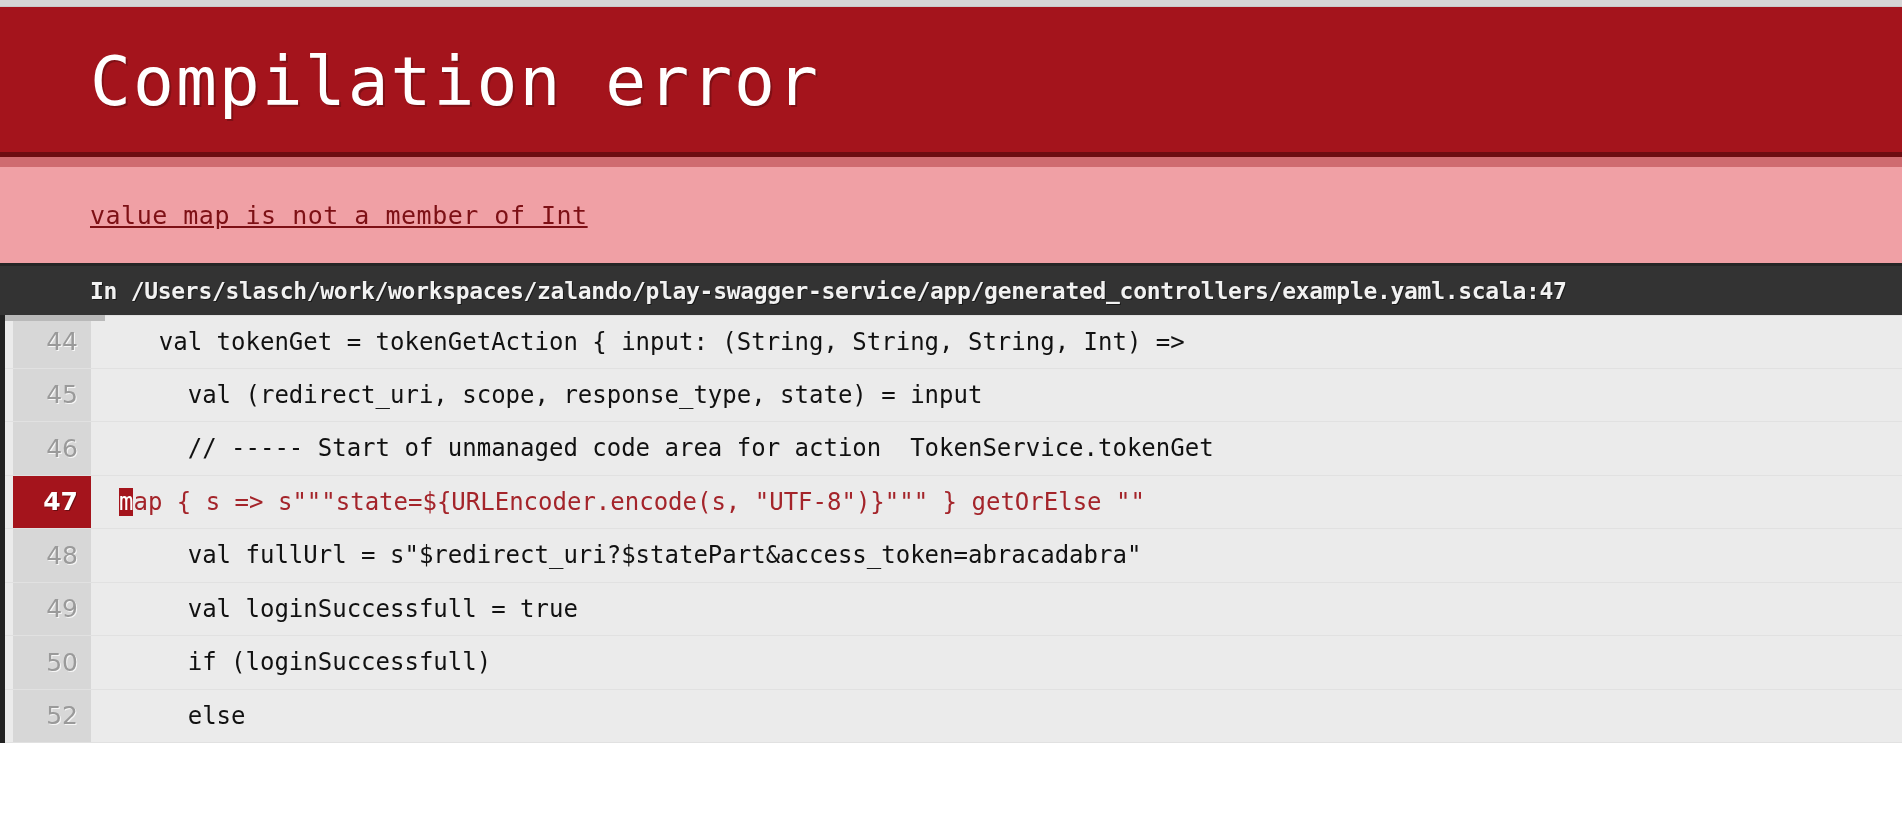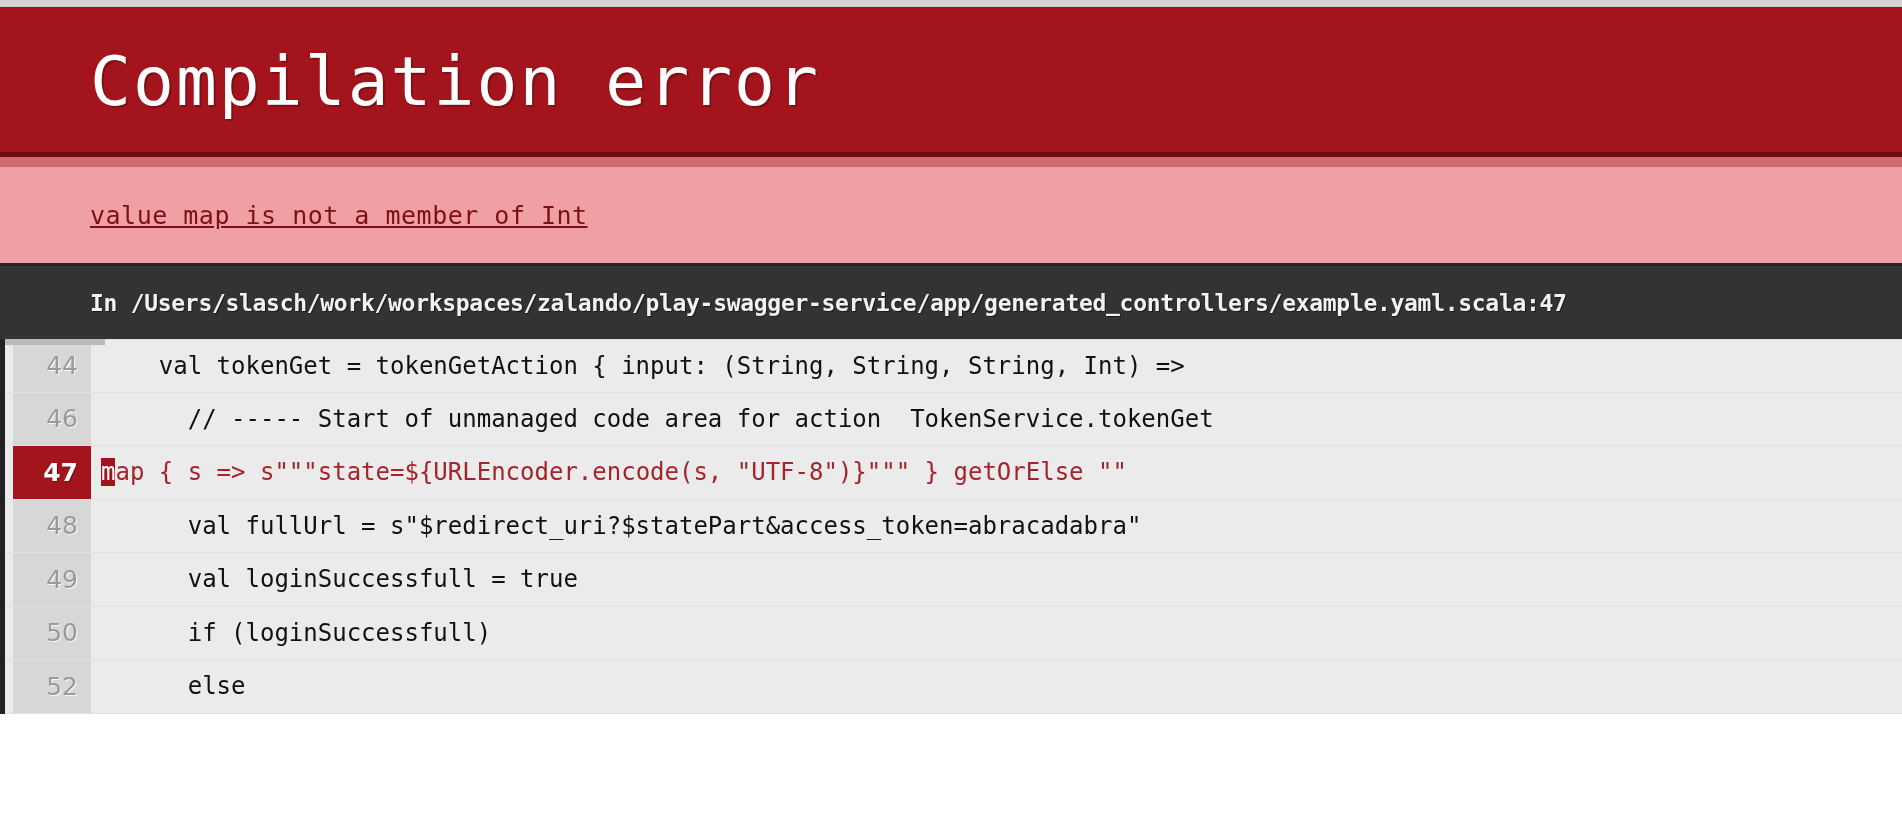--- a/index.html
+++ b/index.html
@@ -71,21 +71,21 @@
   .msg-text {
     color: #7d1015;
     font-size: 25px;
     letter-spacing: 0.5px;
     font-family: "DejaVu Sans Mono", "Liberation Mono", monospace;
     text-decoration: underline;
   }
 
   
   .path-bar {
-    height: 76px;
+    height: 52px;
     background: #333333;
     border-top: 3px solid #262626;
     display: flex;
     align-items: center;
     padding-left: 90px;
     box-sizing: border-box;
     overflow: hidden;
     white-space: nowrap;
   }
   .path-text {
@@ -147,21 +147,21 @@
     padding-left: 10px;
     color: #111111;
     font-size: 24px;
     white-space: pre;
     letter-spacing: 0px;
     font-family: "DejaVu Sans Mono", "Liberation Mono", monospace;
     overflow: hidden;
   }
 
   
-  .code-row.is-error { background: #ebebeb; }
+  .code-row.is-error { background: #ebebeb; gap: 18px; }
   .code-row.is-error .gutter {
     background: #a4141c;
     color: #ffffff;
     font-weight: bold;
     text-shadow: 1px 1px 0 rgba(0,0,0,0.35);
   }
   .code-row.is-error .code-cell {
     color: #a4242a;
   }
   .err-mark {
@@ -189,20 +189,24 @@
   <div class="path-bar">
     <div class="path-text">In /Users/slasch/work/workspaces/zalando/play-swagger-service/app/generated_controllers/example.yaml.scala:47</div>
   </div>
 
   <div class="code-wrap" id="code-listing">
       <div class="code-row">
         <div class="gutter">44</div>
         <div class="code-cell">    val tokenGet = tokenGetAction { input: (String, String, String, Int) =&gt;</div>
       </div>
       <div class="code-row">
+        <div class="gutter">45</div>
+        <div class="code-cell">      val (redirect_uri, scope, response_type, state) = input</div>
+      </div>
+      <div class="code-row">
         <div class="gutter">46</div>
         <div class="code-cell">      // ----- Start of unmanaged code area for action  TokenService.tokenGet</div>
       </div>
       <div class="code-row is-error">
         <div class="gutter">47</div>
         <div class="code-cell"><span class="err-mark">m</span><span>ap { s =&gt; s"""state=${URLEncoder.encode(s, "UTF-8")}""" } getOrElse ""</span></div>
       </div>
       <div class="code-row">
         <div class="gutter">48</div>
         <div class="code-cell">      val fullUrl = s"$redirect_uri?$statePart&amp;access_token=abracadabra"</div>

